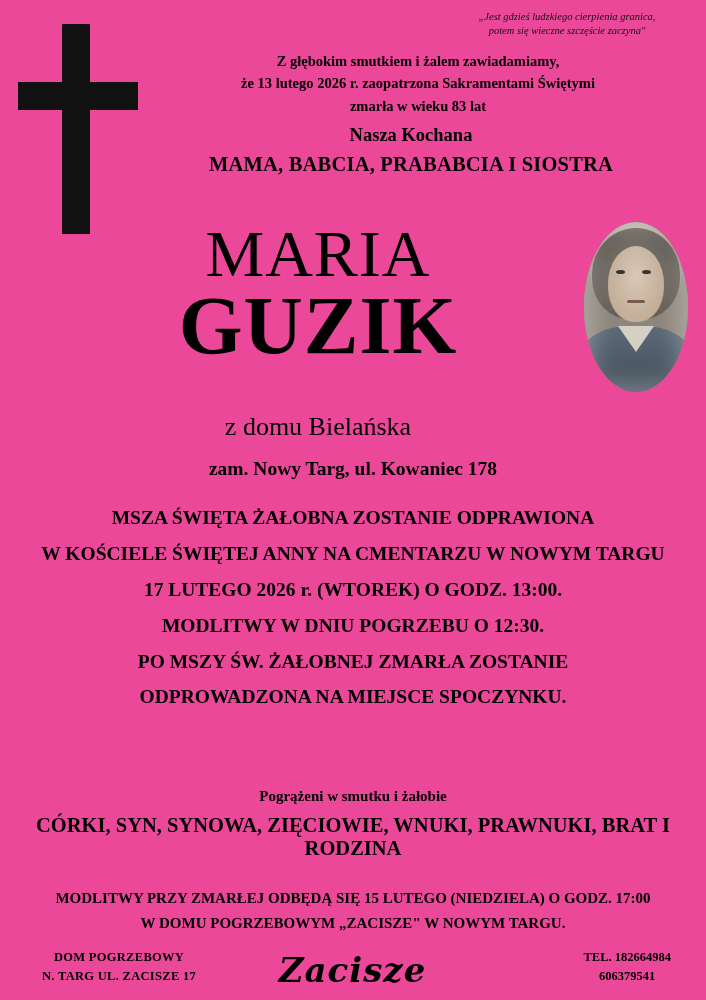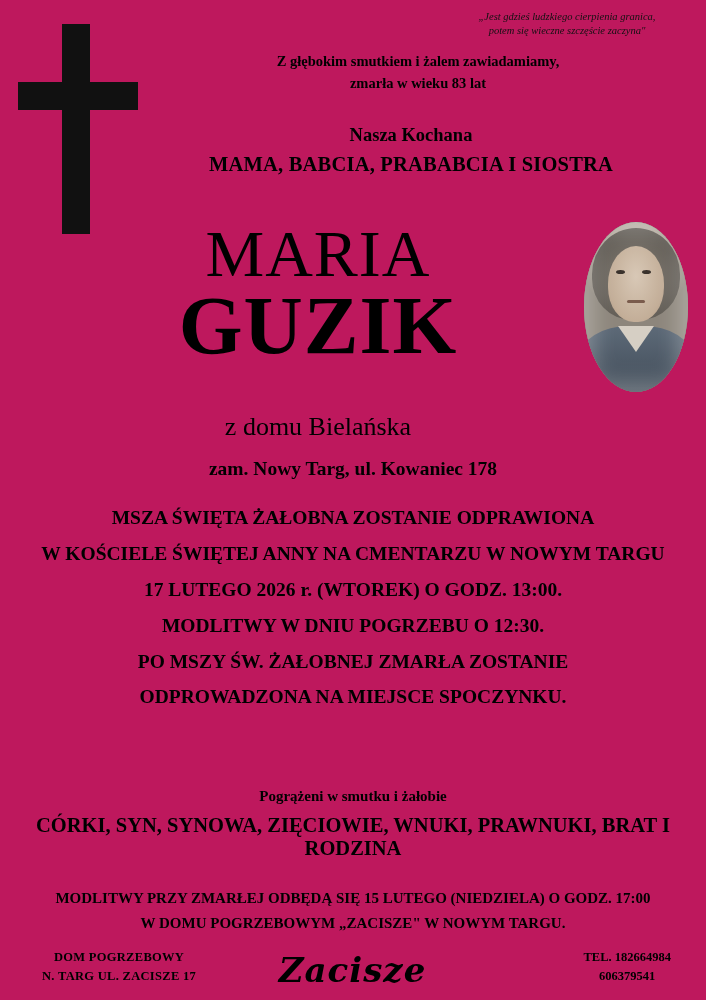--- a/index.html
+++ b/index.html
@@ -12,21 +12,21 @@
     font-family: "Liberation Serif", serif;
     color: #000000;
     position: relative;
     overflow: hidden;
   }
 
   .page {
     position: relative;
     width: 706px;
     height: 1000px;
-    background: #be185d;
+    background: #ec4899;
     padding-left: 32px;
   }
 
   
   .quote {
     position: absolute;
     top: 10px;
     right: 14px;
     width: 250px;
     text-align: center;
@@ -305,20 +305,21 @@
     <div class="face"></div>
     <div class="eye l"></div>
     <div class="eye r"></div>
     <div class="mouth"></div>
     <div class="collar"></div>
     <div class="vign"></div>
   </div>
 
   <div class="intro txt">
     <div>Z głębokim smutkiem i żalem zawiadamiamy,</div>
+    <div>że 13 lutego 2026 r. zaopatrzona Sakramentami Świętymi</div>
     <div>zmarła w wieku 83 lat</div>
   </div>
 
   <div class="relation txt">
     <div class="l1">Nasza Kochana</div>
     <div class="l2">MAMA, BABCIA, PRABABCIA I SIOSTRA</div>
   </div>
 
   <div class="name">
     <div class="first">MARIA</div>

